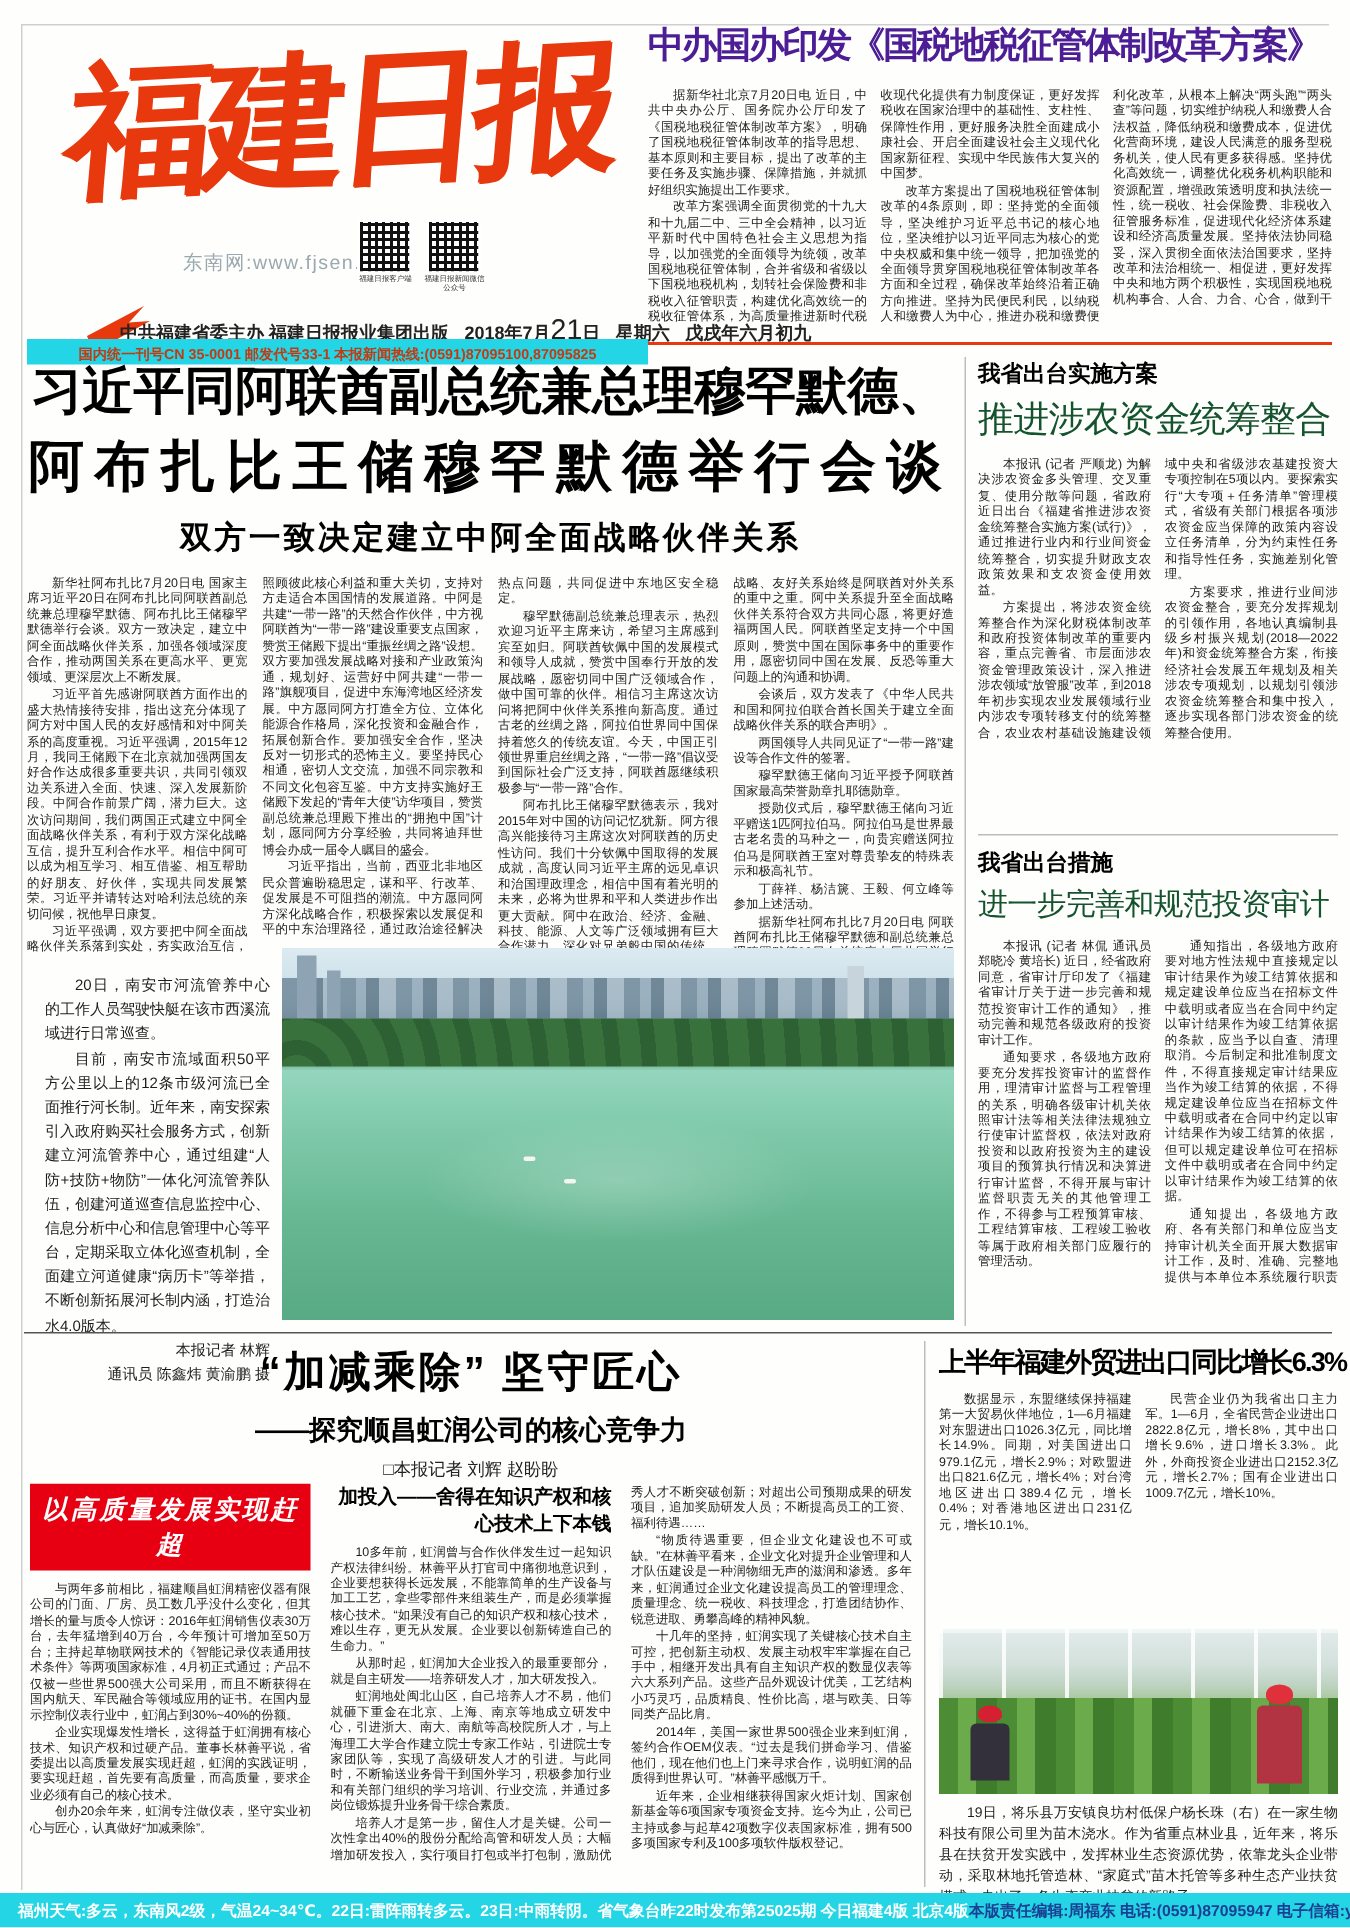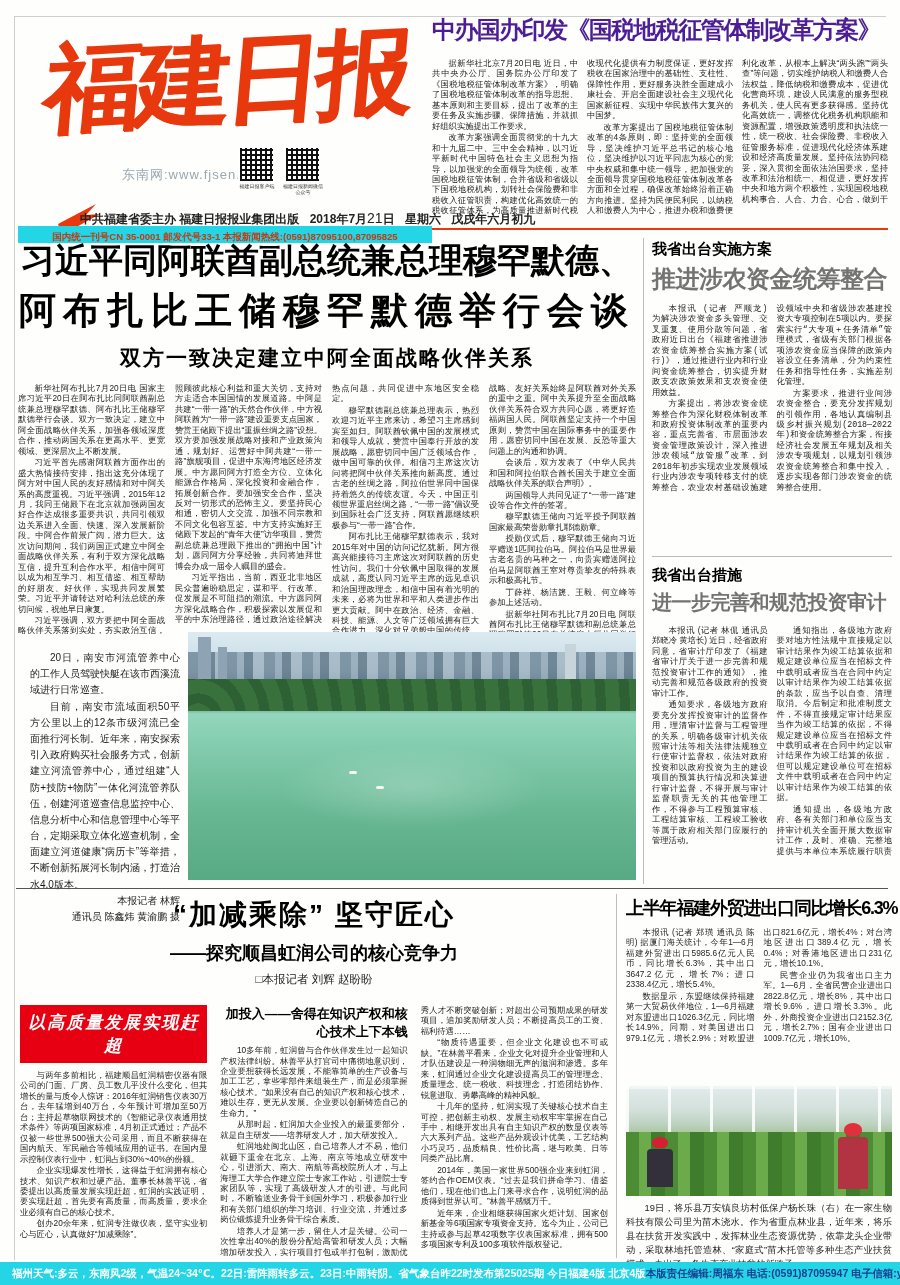--- a/index.html
+++ b/index.html
@@ -20,21 +20,21 @@
       repeating-linear-gradient(90deg,#111 0 2px,#fff 2px 5px);
       outline:2px solid #fff;}
   .qr1{left:222px;top:128px;}
   .qr2{left:268px;top:128px;}
   .qr-label{position:absolute;top:164px;width:44px;font-size:5px;color:#333;text-align:center;line-height:1.1;}
   .l1{left:217px;} .l2{left:263px;}
   .mast-flag{position:absolute;left:38px;top:182px;width:46px;height:34px;}
   .mast-dateline{position:absolute;left:62px;top:190px;width:352px;font-size:12px;font-weight:bold;
                  color:#222;white-space:nowrap;}
   .mast-dateline .seg{margin-right:7px;}
-  .big-day{font-size:14px;font-weight:normal;}
+  .big-day{font-size:19px;font-weight:normal;}
   .cyan-bar{background:#24d5e5;}
   .mast-bar{position:absolute;left:0;top:206px;width:414px;height:17px;text-align:center;}
   .mast-bar span{font-size:9.5px;line-height:17px;color:#c33a12;font-weight:bold;text-align:center;}
 
   
   .body-cols{text-align:justify;overflow:hidden;color:#1c1c1c;}
   .body-cols p{margin:0 0 1px 0;text-indent:2em;line-height:1.26;}
   .fs8{font-size:8.3px;}
 
   
@@ -71,37 +71,37 @@
   .pr-boat{position:absolute;width:8px;height:3px;background:#f4f4f0;border-radius:2px;}
   .pr-b1{left:36%;top:56%;} .pr-b2{left:42%;top:62%;}
 
   
   .vert-div{position:absolute;background:#bdbdbd;width:1px;}
   .vd1{left:643px;top:238px;height:646px;}
   .vd2{left:616px;top:894px;height:364px;}
   .rail-article{position:absolute;left:652px;width:240px;}
   .agri{top:240px;} .audit{top:566px;}
   .rail-kicker{margin:0;font-size:15px;font-weight:800;color:#000;}
-  .rail-headline{margin:4px 0 0 0;font-weight:700;white-space:nowrap;color:#737373;}
+  .rail-headline{margin:4px 0 0 0;font-weight:400;white-space:nowrap;color:#14532d;}
   .agri .rail-headline{font-size:24px;letter-spacing:-0.5px;}
   .audit .rail-headline{font-size:20px;letter-spacing:-0.5px;}
   .rail-body{margin-top:9px;column-count:2;column-gap:9px;}
-  .agri .rail-body{height:238px;font-family:Liberation Mono, monospace;}
+  .agri .rail-body{height:238px;}
   .audit .rail-body{height:232px;}
   .hr-right{position:absolute;left:652px;top:556px;width:240px;height:1px;background:#bbb;}
 
   
   .hr-main{position:absolute;left:16px;top:888px;width:872px;height:1px;background:#555;}
 
   
   .craft-article{position:absolute;left:20px;top:896px;width:588px;}
   .craft-h2{margin:0;text-align:center;font-size:28px;font-weight:900;letter-spacing:2px;color:#000;}
   .craft-sub{margin:7px 0 0 0;text-align:center;font-size:18px;font-weight:800;color:#000;}
   .craft-byline{margin:7px 0 0 0;text-align:center;font-size:11.5px;color:#222;}
-  .craft-body{margin-top:18px;height:253px;column-count:3;column-gap:13px;}
+  .craft-body{margin-top:2px;height:253px;column-count:3;column-gap:13px;}
   .craft-body .red-banner{background:#e60012;color:#fff;font-size:17px;font-weight:900;font-style:italic;
       text-align:center;padding:6px 0;margin:0 0 7px 0;letter-spacing:2px;break-inside:avoid;text-indent:0;}
   .craft-body h4.col-subhead{margin:5px 0;font-size:13px;font-weight:900;text-align:right;line-height:1.35;
       color:#000;break-inside:avoid;text-indent:0;}
 
   
   .trade-article{position:absolute;left:626px;top:896px;width:266px;}
   .trade-h2{margin:0;font-size:18px;font-weight:900;letter-spacing:-1.2px;white-space:nowrap;color:#000;}
   .trade-body{margin-top:7px;height:154px;column-count:2;column-gap:9px;}
   .photo-greenhouse{position:relative;margin-top:5px;width:266px;height:110px;overflow:hidden;
@@ -252,21 +252,20 @@
         <p>“物质待遇重要，但企业文化建设也不可或缺。”在林善平看来，企业文化对提升企业管理和人才队伍建设是一种润物细无声的滋润和渗透。多年来，虹润通过企业文化建设提高员工的管理理念、质量理念、统一税收、科技理念，打造团结协作、锐意进取、勇攀高峰的精神风貌。</p>
         <p>十几年的坚持，虹润实现了关键核心技术自主可控，把创新主动权、发展主动权牢牢掌握在自己手中，相继开发出具有自主知识产权的数显仪表等六大系列产品。这些产品外观设计优美，工艺结构小巧灵巧，品质精良、性价比高，堪与欧美、日等同类产品比肩。</p>
         <p>2014年，美国一家世界500强企业来到虹润，签约合作OEM仪表。“过去是我们拼命学习、借鉴他们，现在他们也上门来寻求合作，说明虹润的品质得到世界认可。”林善平感慨万千。</p>
         <p>近年来，企业相继获得国家火炬计划、国家创新基金等6项国家专项资金支持。迄今为止，公司已主持或参与起草42项数字仪表国家标准，拥有500多项国家专利及100多项软件版权登记。</p>
       </div>
   </article>
 
   <article class="trade-article">
     <h2 class="trade-h2">上半年福建外贸进出口同比增长6.3%</h2>
     <div class="trade-body body-cols fs8">
-        <p>本报讯 (记者 郑璜 通讯员 陈明) 据厦门海关统计，今年1—6月福建外贸进出口5985.6亿元人民币，同比增长6.3%，其中出口3647.2亿元，增长7%；进口2338.4亿元，增长5.4%。</p>
         <p>数据显示，东盟继续保持福建第一大贸易伙伴地位，1—6月福建对东盟进出口1026.3亿元，同比增长14.9%。同期，对美国进出口979.1亿元，增长2.9%；对欧盟进出口821.6亿元，增长4%；对台湾地区进出口389.4亿元，增长0.4%；对香港地区进出口231亿元，增长10.1%。</p>
         <p>民营企业仍为我省出口主力军。1—6月，全省民营企业进出口2822.8亿元，增长8%，其中出口增长9.6%，进口增长3.3%。此外，外商投资企业进出口2152.3亿元，增长2.7%；国有企业进出口1009.7亿元，增长10%。</p>
       </div>
     <div class="photo-greenhouse">
       <div class="gh-frames"></div>
       <div class="gh-rows"></div>
       <div class="person p-left">
         <div class="p-hat"></div>
         <div class="p-body"></div>
       </div>

